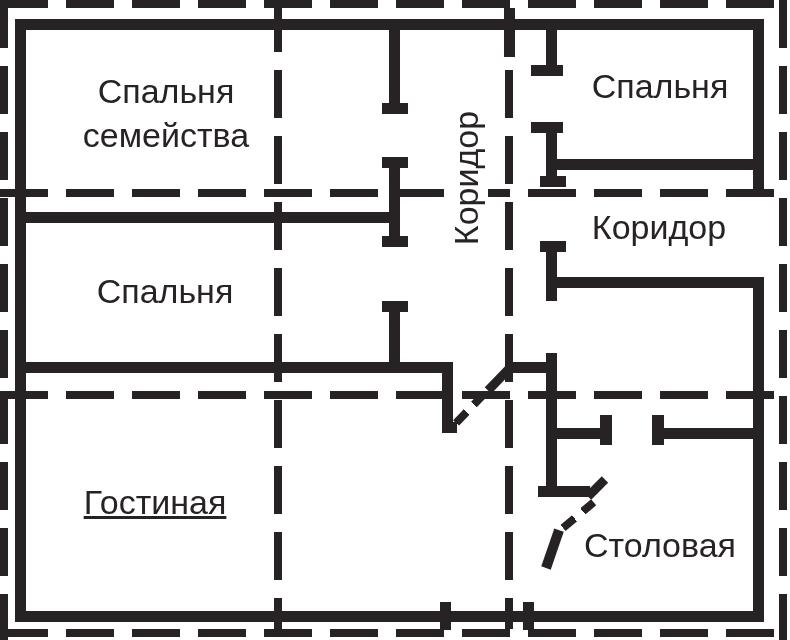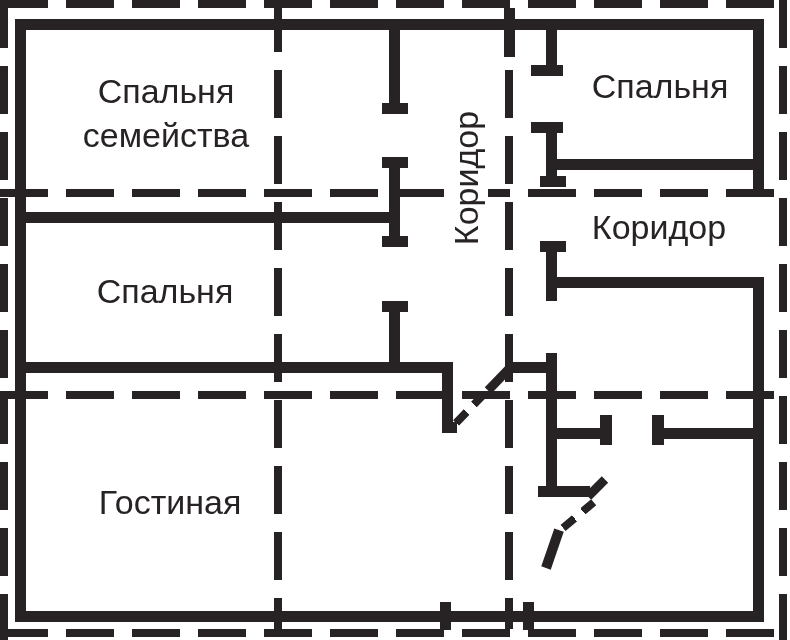--- a/index.html
+++ b/index.html
@@ -106,18 +106,19 @@
   <div class="w" style="left:664px;top:428px;width:89px;height:11px;"></div>
 
   <div class="w" style="left:440px;top:602px;width:11px;height:28px;"></div>
   <div class="w" style="left:523px;top:602px;width:11px;height:28px;"></div>
 
   <div class="lbl multi" style="left:166px;top:113px;">
     <div>Спальня</div>
     <div>семейства</div>
   </div>
   <div class="lbl" style="left:165px;top:291px;">Спальня</div>
-  <div class="lbl" style="left:170px;top:502px;">Гостиная</div>
+  <div class="lbl" style="left:155px;top:502px;text-decoration:underline;">Гостиная</div>
   <div class="lbl vertical" style="left:466px;top:178px;">Коридор</div>
   <div class="lbl" style="left:660px;top:86px;">Спальня</div>
   <div class="lbl" style="left:659px;top:227px;">Коридор</div>
+  <div class="lbl" style="left:660px;top:545px;">Столовая</div>
 
 </div>
 
 </body></html>

